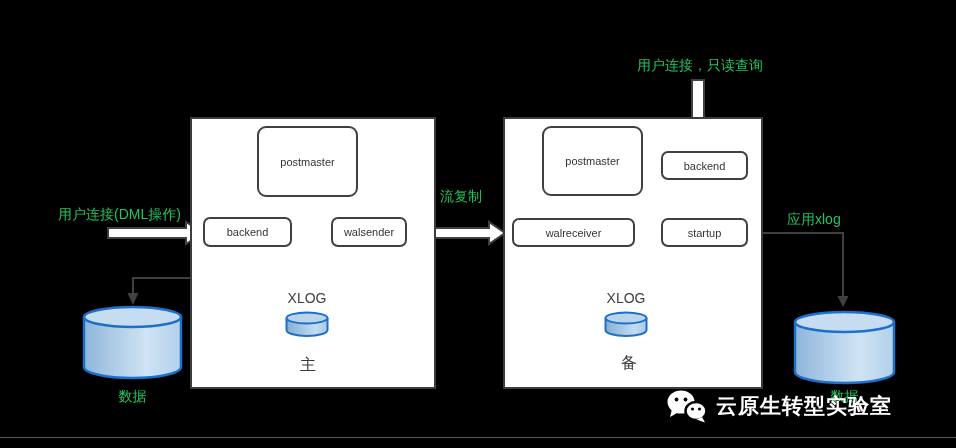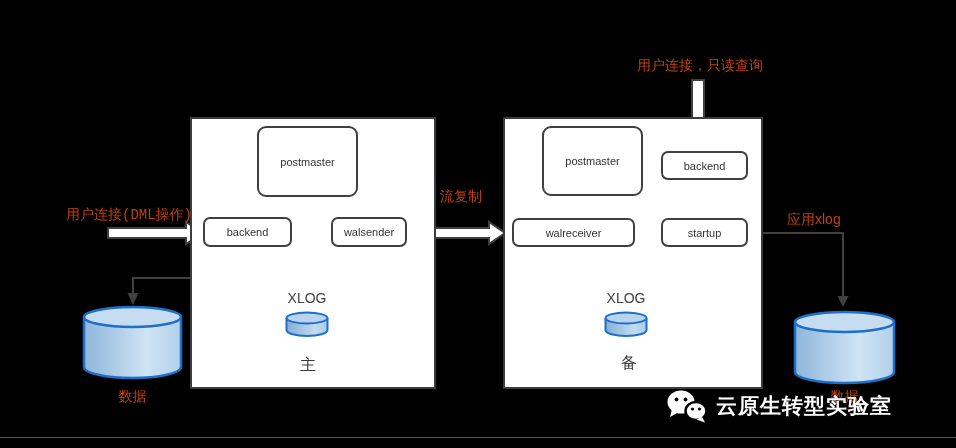--- a/index.html
+++ b/index.html
@@ -18,23 +18,23 @@
     font-size:11px;color:#333;white-space:nowrap;
   }
   #node-p-postmaster{left:257px;top:126px;width:101px;height:71px;border-radius:9px;}
   #node-p-backend   {left:203px;top:217px;width:89px; height:30px;}
   #node-p-walsender {left:331px;top:217px;width:76px; height:30px;text-align:center;}
   #node-s-postmaster{left:542px;top:126px;width:101px;height:70px;border-radius:9px;}
   #node-s-backend   {left:661px;top:151px;width:87px; height:29px;}
   #node-s-walreceiver{left:512px;top:218px;width:123px;height:29px;}
   #node-s-startup   {left:661px;top:218px;width:87px; height:29px;}
   .lbl{position:absolute;white-space:nowrap;}
-  .lbl-gray{color:#c2410c;font-size:14px;}
+  .lbl-gray{color:#22c55e;font-size:14px;}
   .lbl-dark{color:#404040;font-size:14px;}
-  #lbl-user-dml   {left:66px; top:206px;font-family:Liberation Mono, monospace;}
+  #lbl-user-dml   {left:58px; top:206px;}
   #lbl-stream-repl{left:440px;top:188px;}
   #lbl-user-ro    {left:637px;top:57px;}
   #lbl-apply-xlog {left:787px;top:211px;}
   #lbl-xlog-p {left:285px;top:290px;width:44px;text-align:center;}
   #lbl-xlog-s {left:604px;top:290px;width:44px;text-align:center;}
   #lbl-region-p{left:283px;top:355px;width:50px;text-align:center;font-size:16px;color:#3a3a3a;}
   #lbl-region-s{left:604px;top:353px;width:50px;text-align:center;font-size:16px;color:#3a3a3a;}
   #lbl-data-p{left:82px; top:388px;width:101px;text-align:center;}
   #lbl-data-s{left:793px;top:388px;width:103px;text-align:center;}
   .cyl{position:absolute;}

